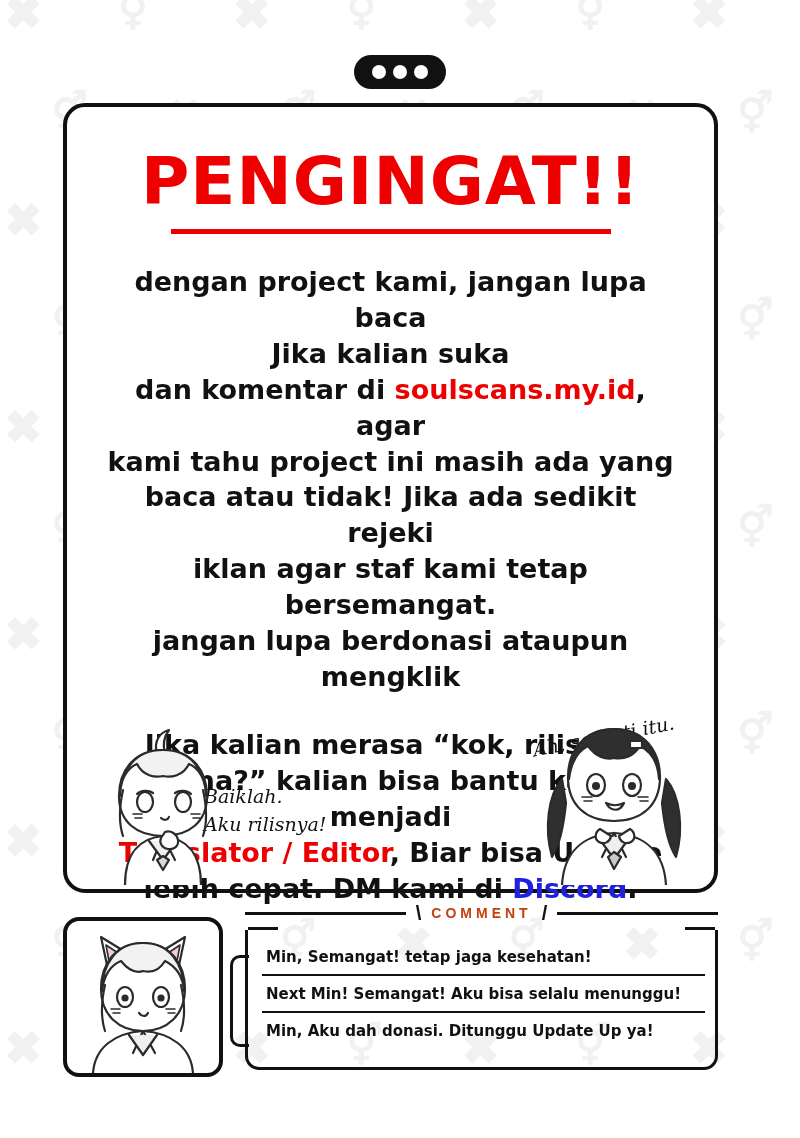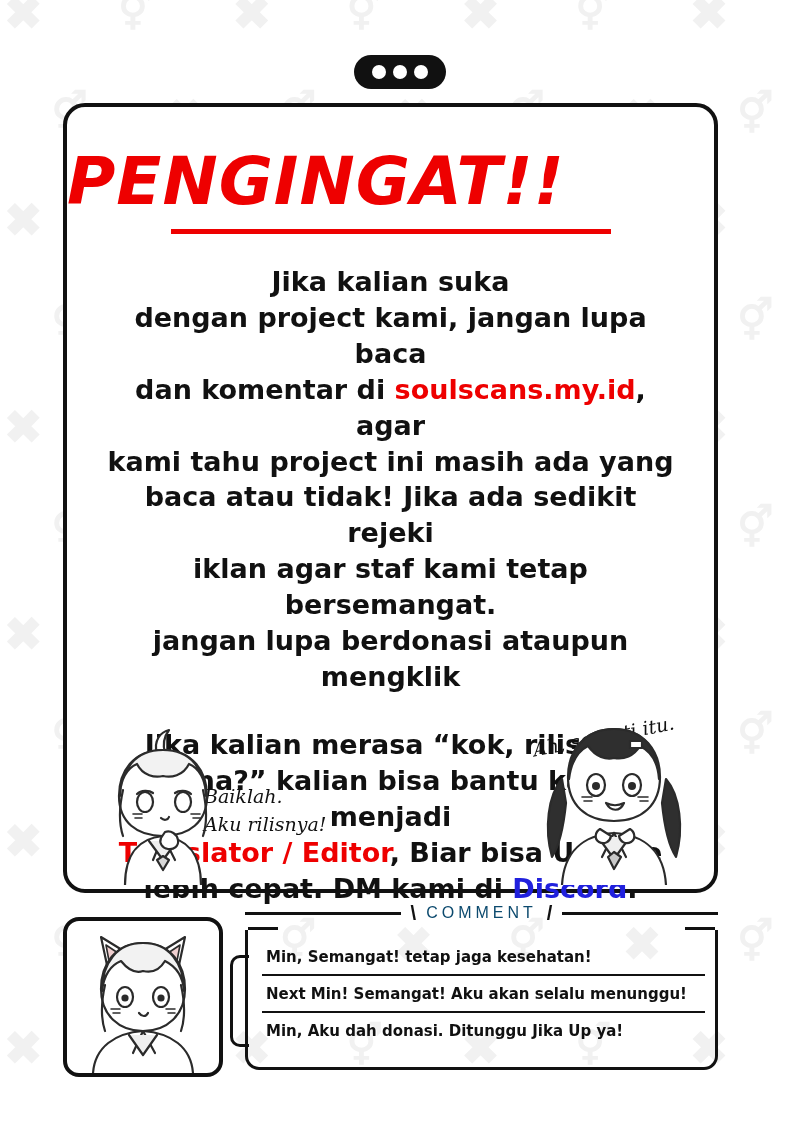--- a/index.html
+++ b/index.html
@@ -60,22 +60,22 @@
     width: 655px;
     height: 790px;
     background: #ffffff;
     border: 4px solid #111;
     border-radius: 22px;
     box-sizing: border-box;
     z-index: 2;
   }
 
   #title-block {
+    text-align: center;
     margin-top: 42px;
-    font-style: italic;
   }
   #main-title {
     color: #ee0000;
     font-size: 66px;
     font-weight: bold;
     letter-spacing: 1px;
     line-height: 1;
     font-family: "DejaVu Sans", sans-serif;
   }
   #title-rule {
@@ -140,24 +140,24 @@
     z-index: 2;
   }
   #comment-header {
     display: flex;
     align-items: center;
     justify-content: center;
     gap: 10px;
     height: 26px;
   }
   #comment-label {
-    font-size: 16px;
-    font-weight: normal;
+    font-size: 14px;
+    font-weight: bold;
     letter-spacing: 4px;
-    color: #0c4a6e;
+    color: #c2410c;
   }
   .slash {
     font-size: 20px;
     font-weight: bold;
     color: #111;
   }
   .hline {
     flex: 1 1 auto;
     height: 3px;
     background: #111;
@@ -317,22 +317,22 @@
 </div>
 
 <div id="main-card">
 
   <div id="title-block">
     <div id="main-title">PENGINGAT!!</div>
     <div id="title-rule"></div>
   </div>
 
   <div id="para-1" class="body-text">
+    <div>dengan project kami, jangan lupa baca</div>
     <div>Jika kalian suka</div>
-    <div>dengan project kami, jangan lupa baca</div>
     <div>
       <span>dan komentar di </span><span class="red">soulscans.my.id</span><span>, agar</span>
     </div>
     <div>kami tahu project ini masih ada yang</div>
     <div>baca atau tidak! Jika ada sedikit rejeki</div>
     <div>iklan agar staf kami tetap bersemangat.</div>
     <div>jangan lupa berdonasi ataupun mengklik</div>
   </div>
 
   <div id="para-2" class="body-text">
@@ -456,16 +456,16 @@
 <div id="comment-section">
   <div id="comment-header">
     <div class="hline"></div>
     <span class="slash">\</span>
     <span id="comment-label">COMMENT</span>
     <span class="slash">/</span>
     <div class="hline"></div>
   </div>
   <div id="comment-body">
     <div class="comment-item">Min, Semangat! tetap jaga kesehatan!</div>
-    <div class="comment-item">Next Min! Semangat! Aku akan selalu menunggu!</div>
-    <div class="comment-item">Min, Aku dah donasi. Ditunggu Jika Up ya!</div>
+    <div class="comment-item">Next Min! Semangat! Aku bisa selalu menunggu!</div>
+    <div class="comment-item">Min, Aku dah donasi. Ditunggu Update Up ya!</div>
   </div>
 </div>
 
 </body></html>

